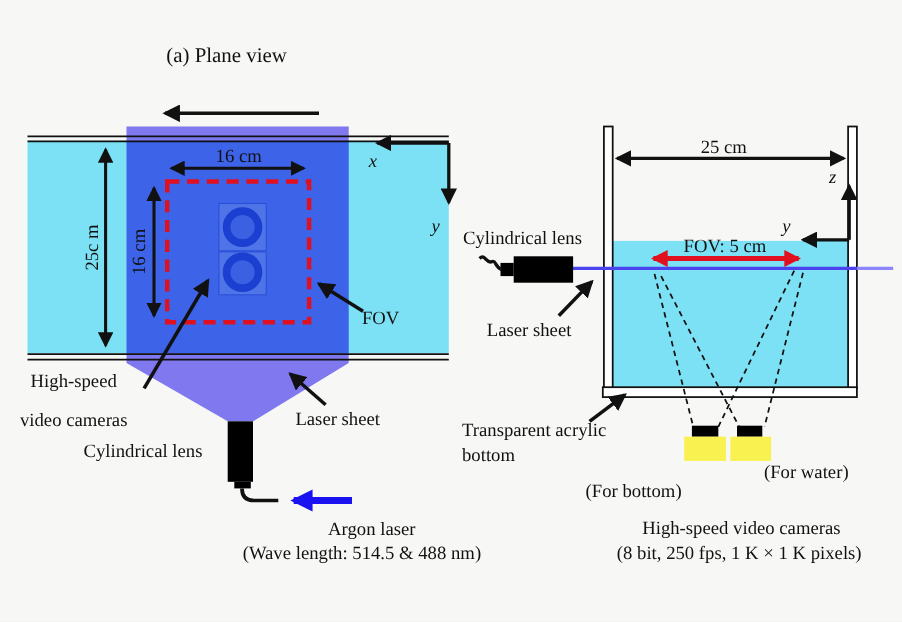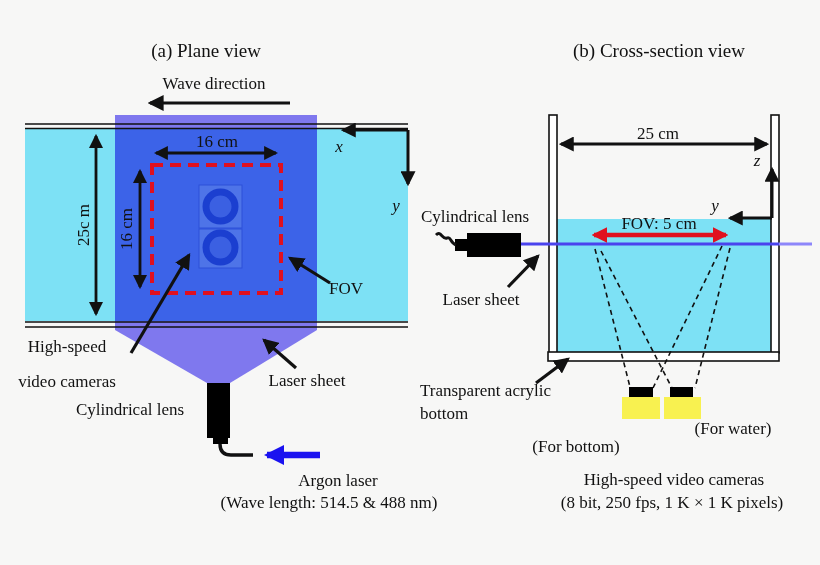--- a/index.html
+++ b/index.html
@@ -93,35 +93,33 @@
     <line x1="722" y1="246" x2="653" y2="388" stroke="#111" stroke-width="1.6" stroke-dasharray="5 4"></line>
     <line x1="730" y1="248" x2="695" y2="388" stroke="#111" stroke-width="1.6" stroke-dasharray="5 4"></line>
 
     <rect x="629" y="387" width="24" height="10" fill="#000"></rect>
     <rect x="622" y="397" width="38" height="22" style="fill:var(--camera-yellow,#f8f150)"></rect>
     <rect x="670" y="387" width="23" height="10" fill="#000"></rect>
     <rect x="664" y="397" width="37" height="22" style="fill:var(--camera-yellow,#f8f150)"></rect>
   </svg>
 
   <div class="lbl title" style="left:206px;top:51px;">(a) Plane view</div>
-  <div class="lbl" style="left:214px;top:84px;">Wave direction</div>
   <div class="lbl" style="left:217px;top:142px;">16 cm</div>
   <div class="lbl rot" style="left:127px;top:229px;">16 cm</div>
   <div class="lbl rot" style="left:84px;top:225px;">25c m</div>
   <div class="lbl axis" style="left:339px;top:147px;">x</div>
   <div class="lbl axis" style="left:396px;top:206px;">y</div>
   <div class="lbl" style="left:346px;top:289px;">FOV</div>
   <div class="lbl" style="left:67px;top:347px;">High-speed</div>
   <div class="lbl" style="left:67px;top:382px;">video cameras</div>
   <div class="lbl" style="left:307px;top:381px;">Laser sheet</div>
   <div class="lbl" style="left:130px;top:410px;">Cylindrical lens</div>
   <div class="lbl" style="left:338px;top:481px;text-align:center;">Argon laser</div>
   <div class="lbl" style="left:329px;top:503px;">(Wave length: 514.5 &amp; 488 nm)</div>
 
-  <div class="lbl title" style="left:659px;top:51px;">(b) Cross-section view</div>
   <div class="lbl" style="left:658px;top:134px;">25 cm</div>
   <div class="lbl axis" style="left:757px;top:161px;">z</div>
   <div class="lbl axis" style="left:715px;top:206px;">y</div>
   <div class="lbl" style="left:659px;top:224px;">FOV: 5 cm</div>
   <div class="lbl" style="left:475px;top:217px;">Cylindrical lens</div>
   <div class="lbl" style="left:481px;top:300px;">Laser sheet</div>
   <div class="lbl left-align" style="left:420px;top:381px;">Transparent acrylic</div>
   <div class="lbl left-align" style="left:420px;top:404px;text-align:center;">bottom</div>
   <div class="lbl" style="left:576px;top:447px;">(For bottom)</div>
   <div class="lbl" style="left:733px;top:429px;">(For water)</div>

